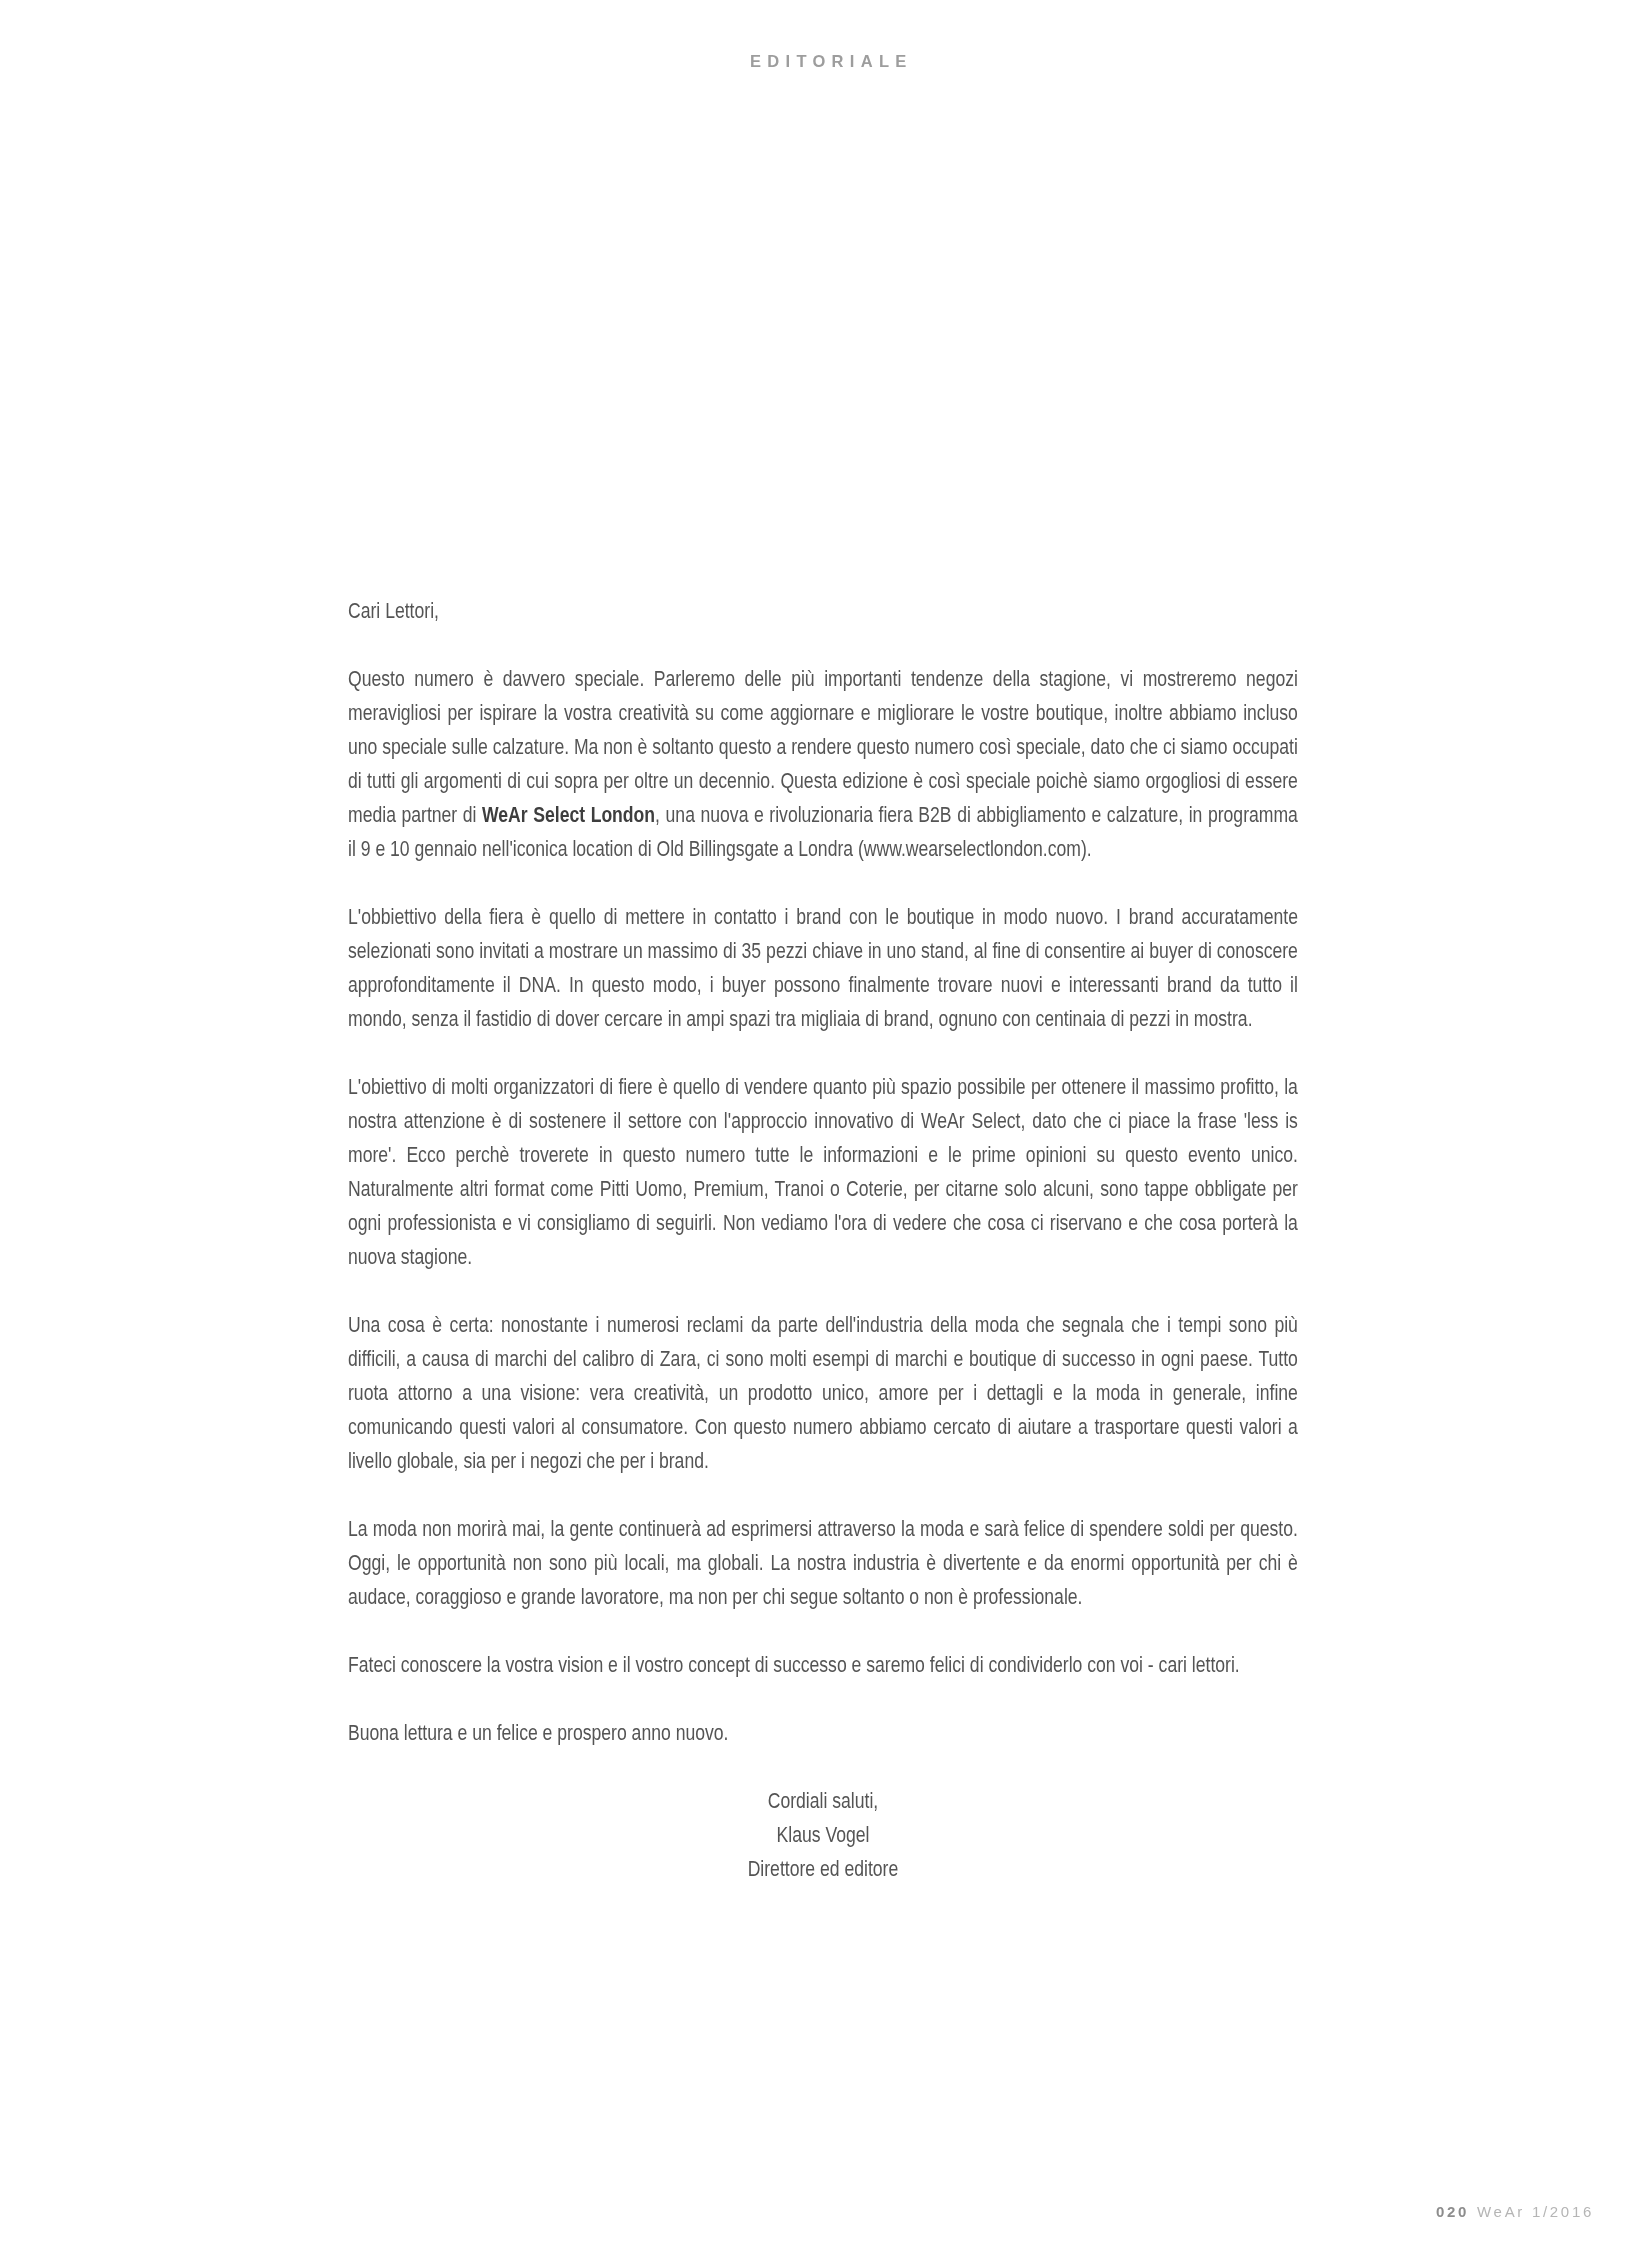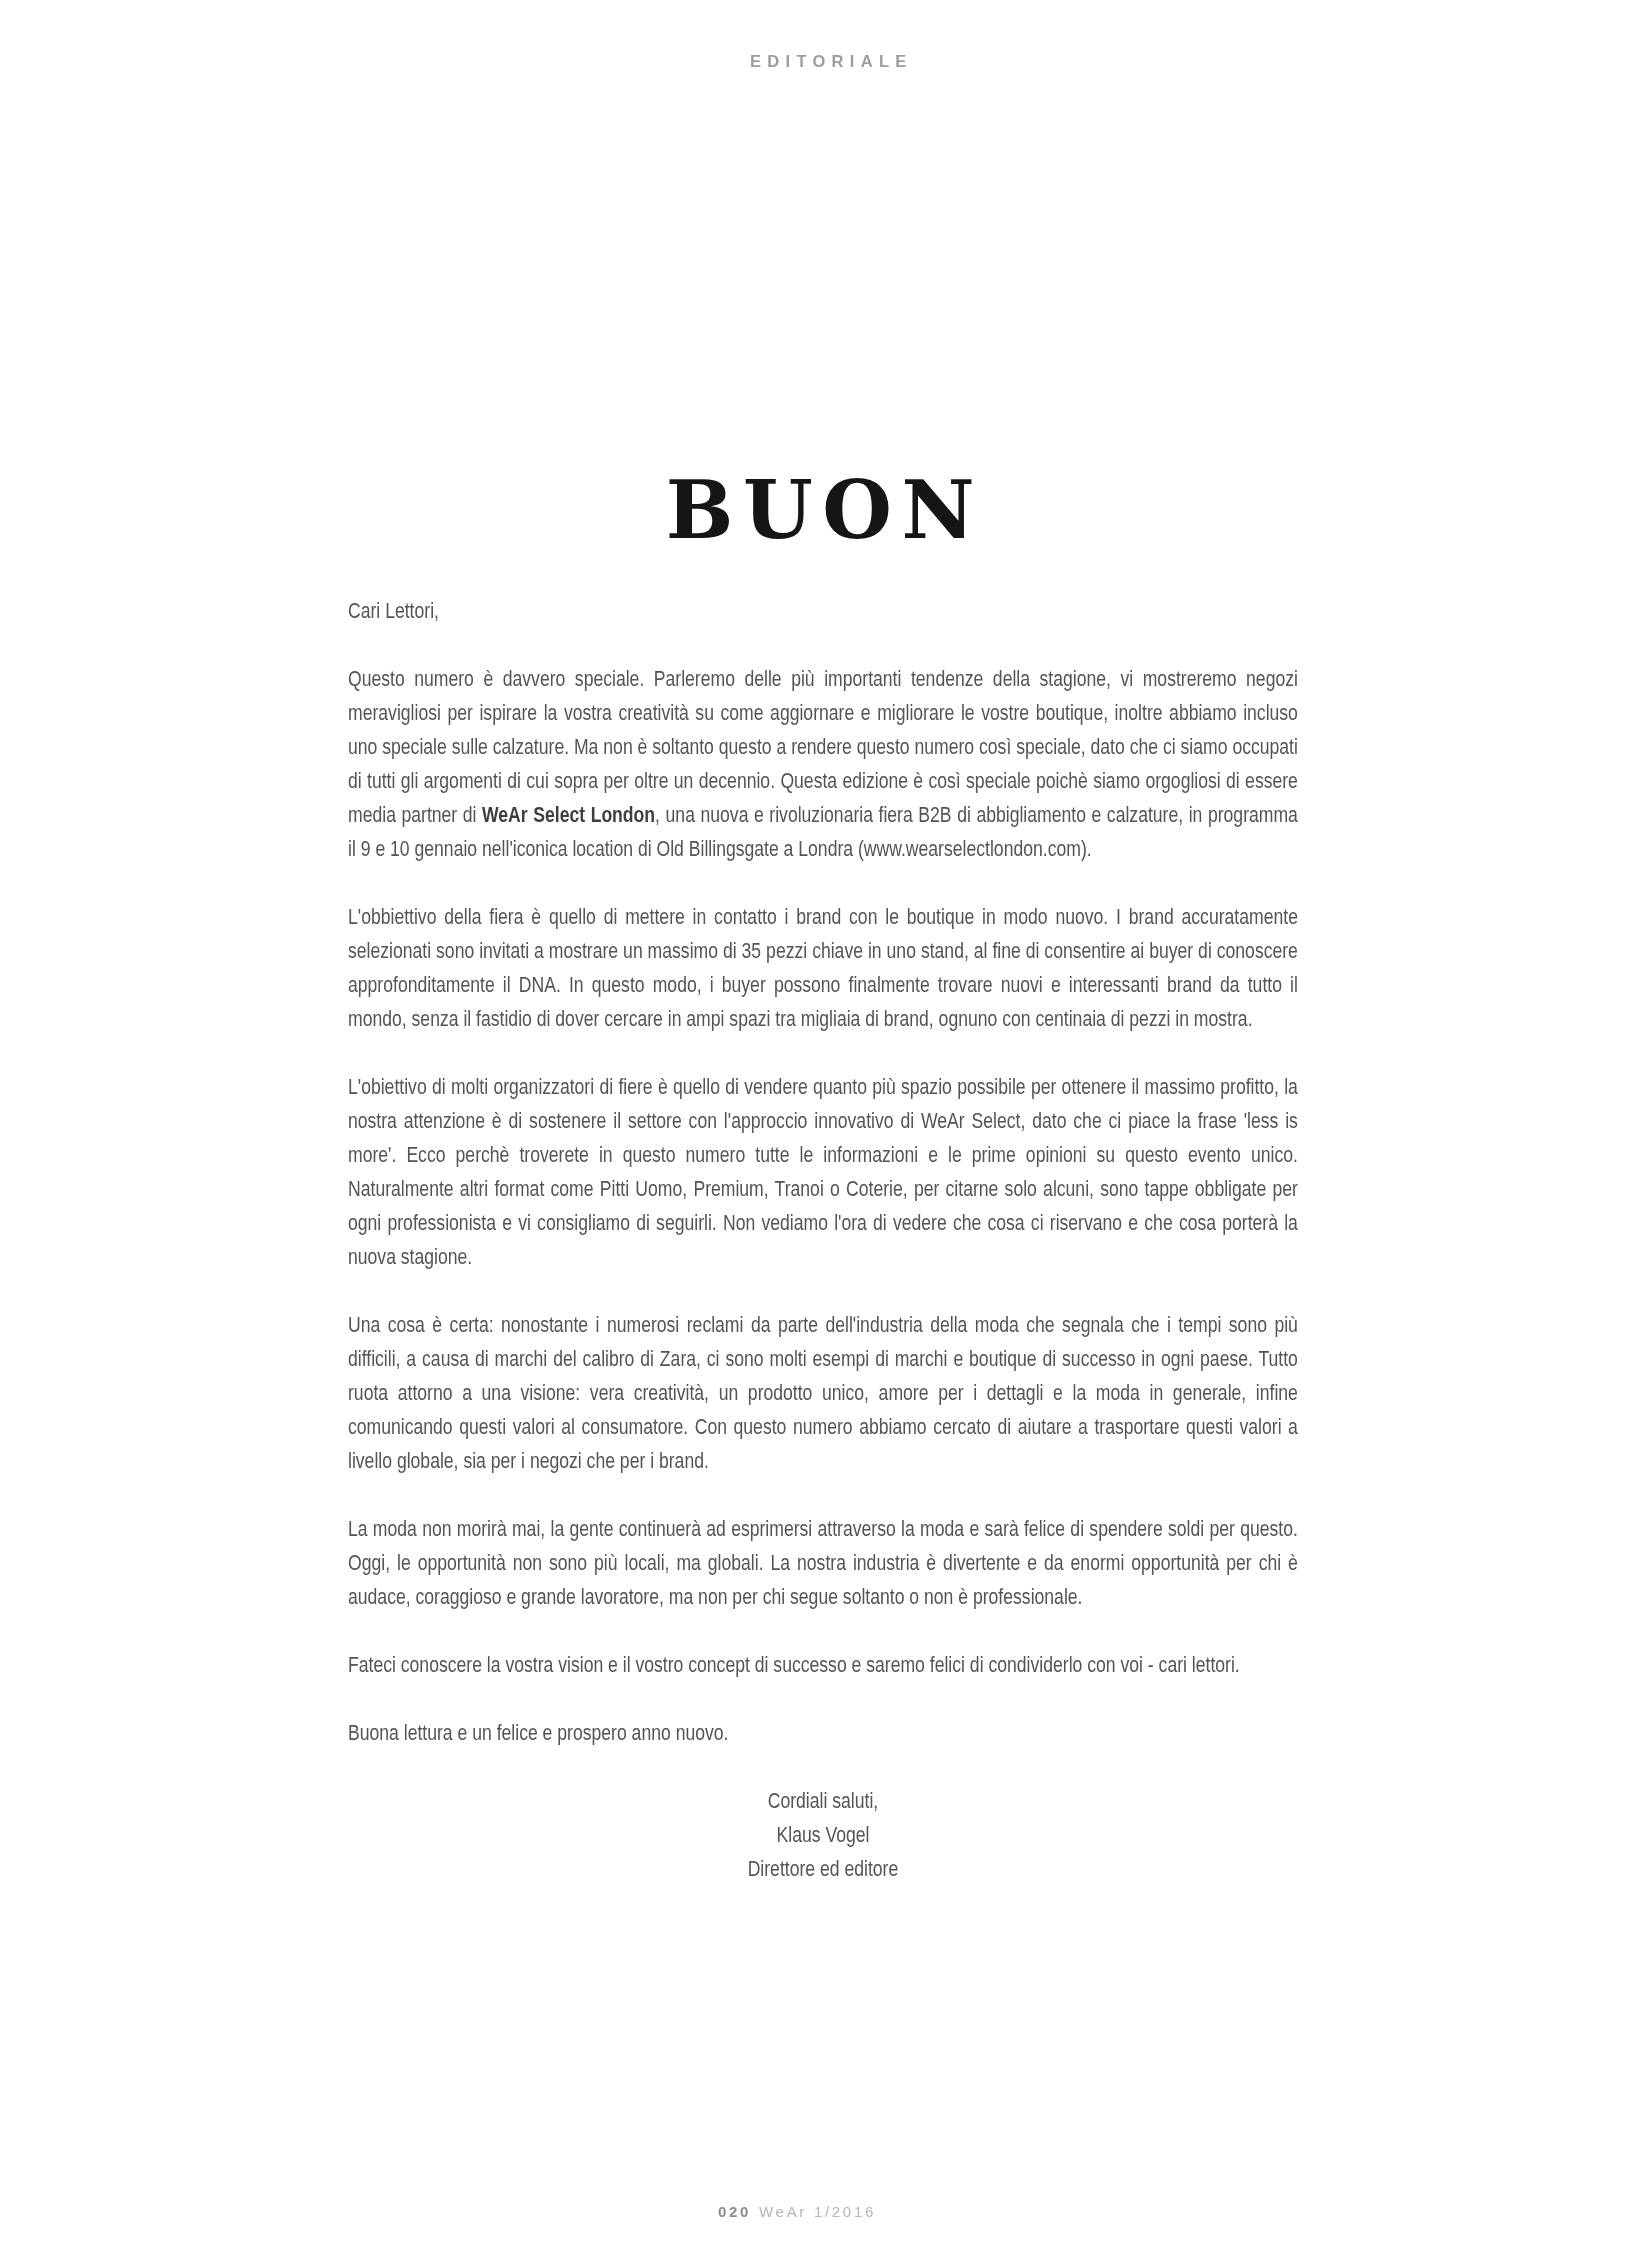--- a/index.html
+++ b/index.html
@@ -75,40 +75,39 @@
   .signature div {
     line-height: 34px;
   }
 
   
   .footer {
     position: absolute;
     top: 2203px;
     left: 0;
     width: 1594px;
-    text-align: center;
+    text-align: right;
     font-size: 15px;
     letter-spacing: 2.7px;
   }
   .footer .pagenum {
     font-weight: bold;
     color: #8d8d8d;
     margin-right: 7.9px;
   }
   .footer .issue {
     color: #b5b5b5;
   }
 </style>
 </head>
 <body>
 
 <div class="kicker">EDITORIALE</div>
 
 <div class="title">
-  <div>BUON</div>
 </div>
 
 <div class="letter">
 
   <p class="no-justify">Cari Lettori,</p>
 
   <p><span>Questo numero è davvero speciale. Parleremo delle più importanti tendenze della stagione, vi mostreremo negozi meravigliosi per ispirare la vostra creatività su come aggiornare e migliorare le vostre boutique, inoltre abbiamo incluso uno speciale sulle calzature. Ma non è soltanto questo a rendere questo numero così speciale, dato che ci siamo occupati di tutti gli argomenti di cui sopra per oltre un decennio. Questa edizione è così speciale poichè siamo orgogliosi di essere media partner di </span><span class="bold">WeAr Select London</span><span>, una nuova e rivoluzionaria fiera B2B di abbigliamento e calzature, in programma il 9 e 10 gennaio nell'iconica location di Old Billingsgate a Londra (www.wearselectlondon.com).</span></p>
 
   <p><span>L'obbiettivo della fiera è quello di mettere in contatto i brand con le boutique in modo nuovo. I brand accura­tamente selezionati sono invitati a mostrare un massimo di 35 pezzi chiave in uno stand, al fine di consentire ai buyer di conoscere approfonditamente il DNA. In questo modo, i buyer possono finalmente trovare nuovi e interessanti brand da tutto il mondo, senza il fastidio di dover cercare in ampi spazi tra migliaia di brand, ognuno con centinaia di pezzi in mostra.</span></p>
 

